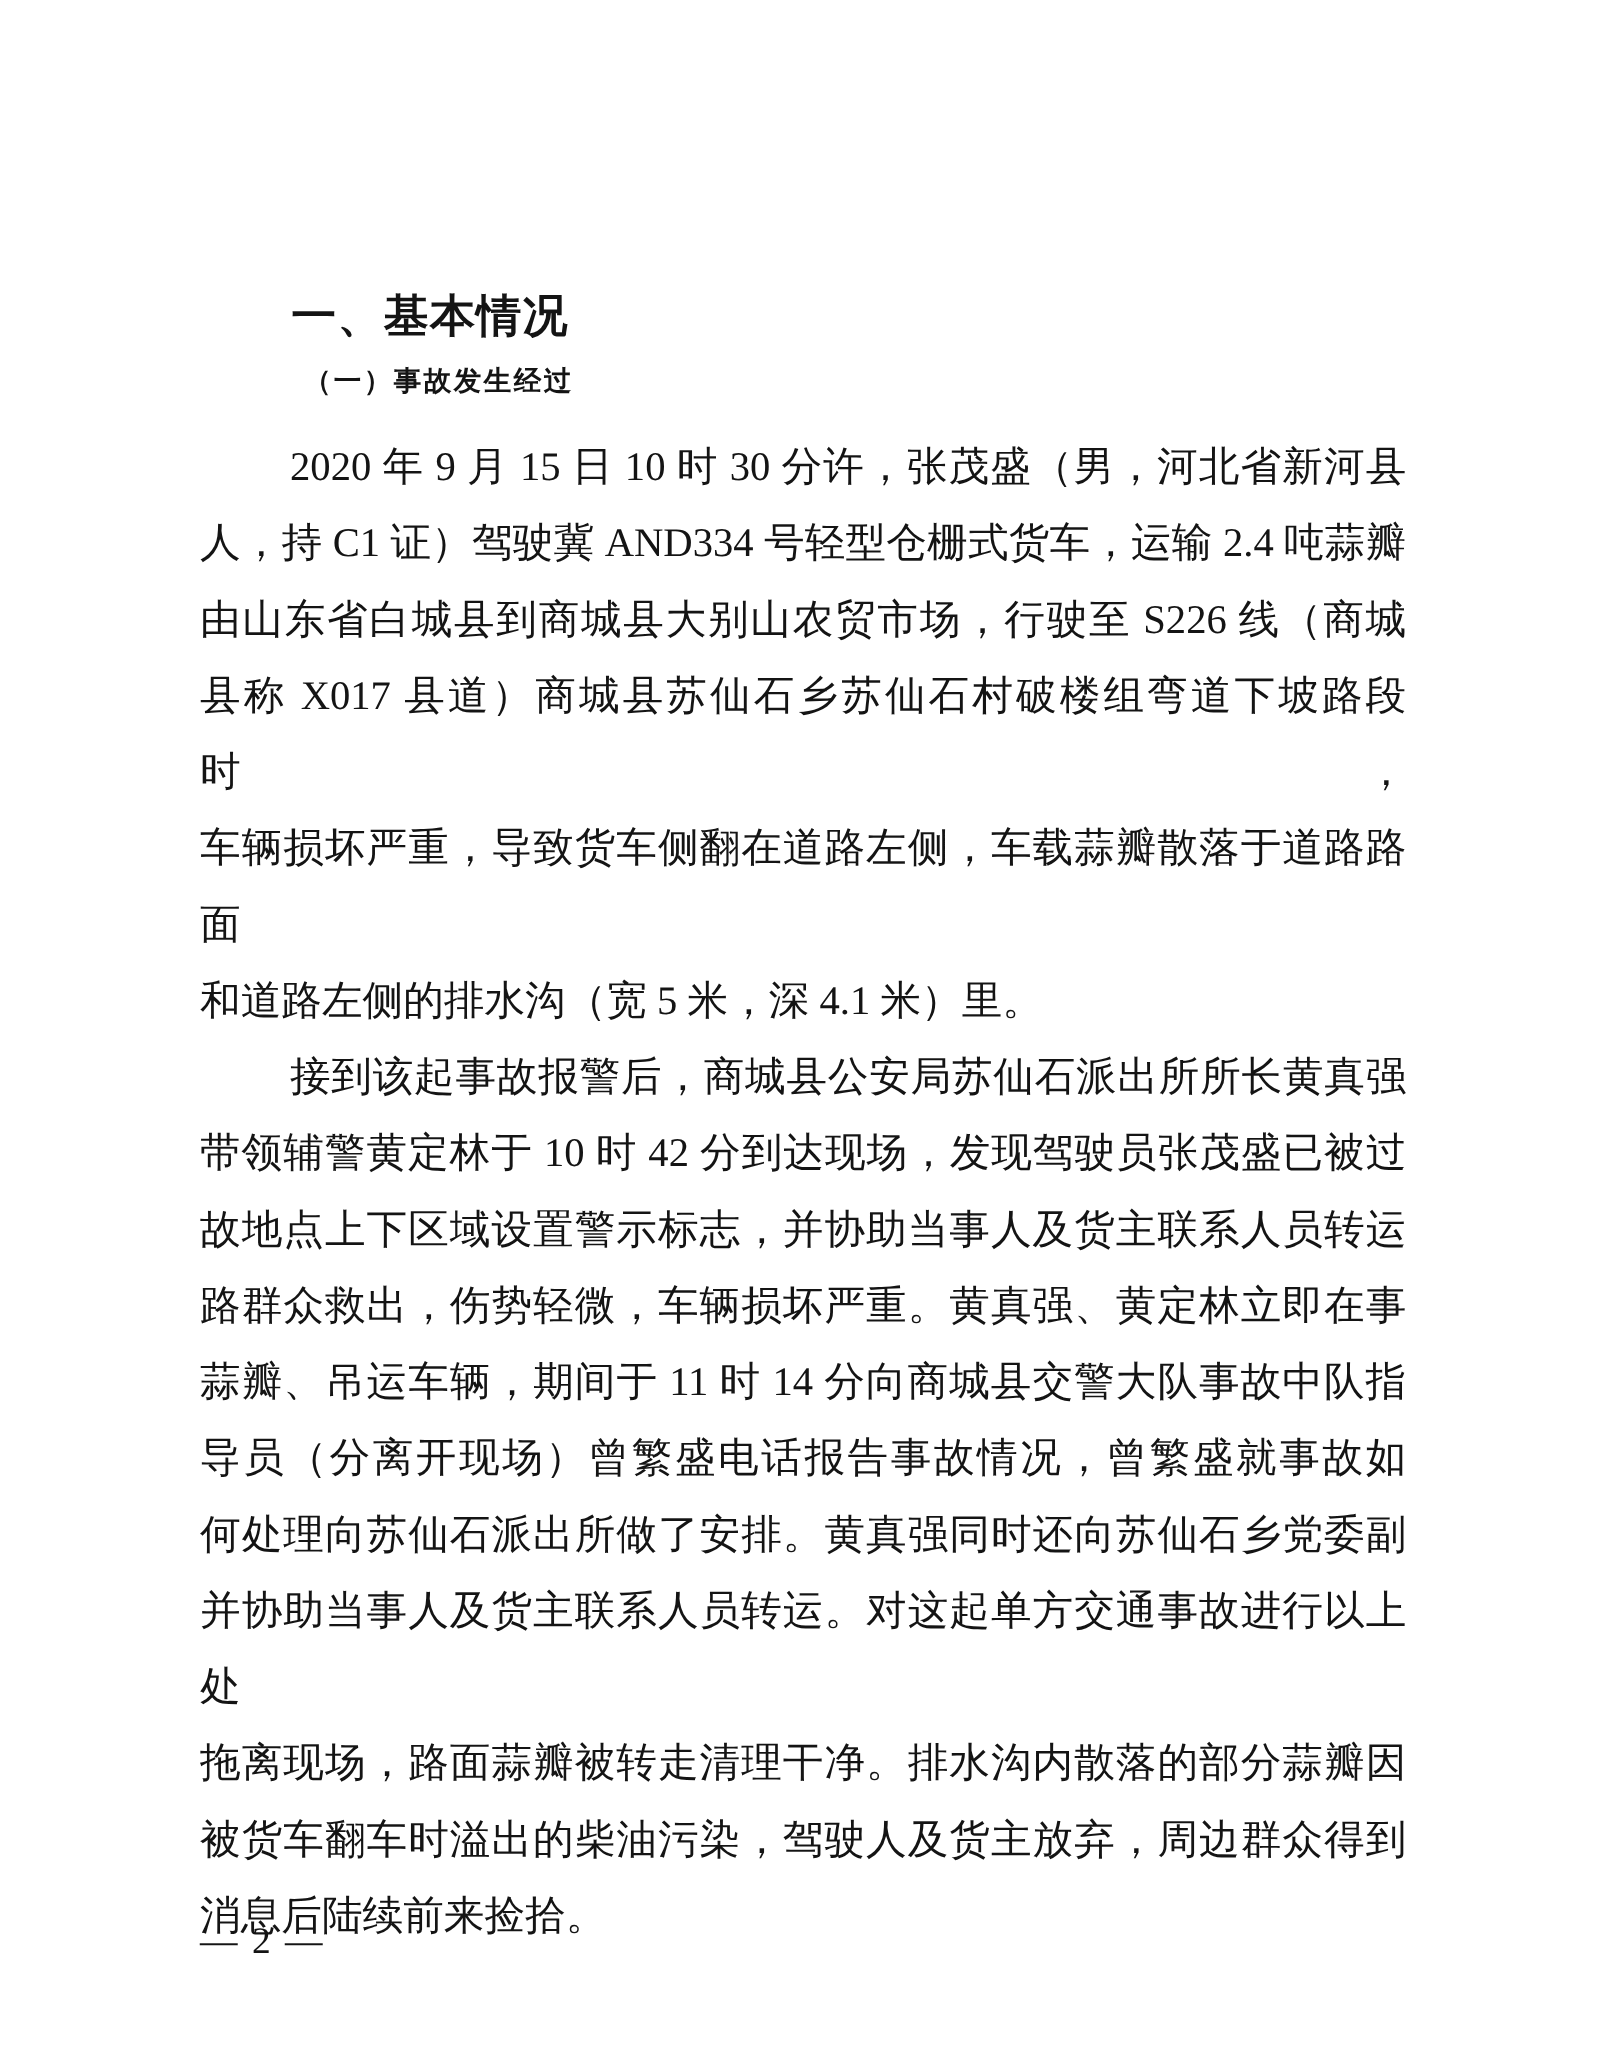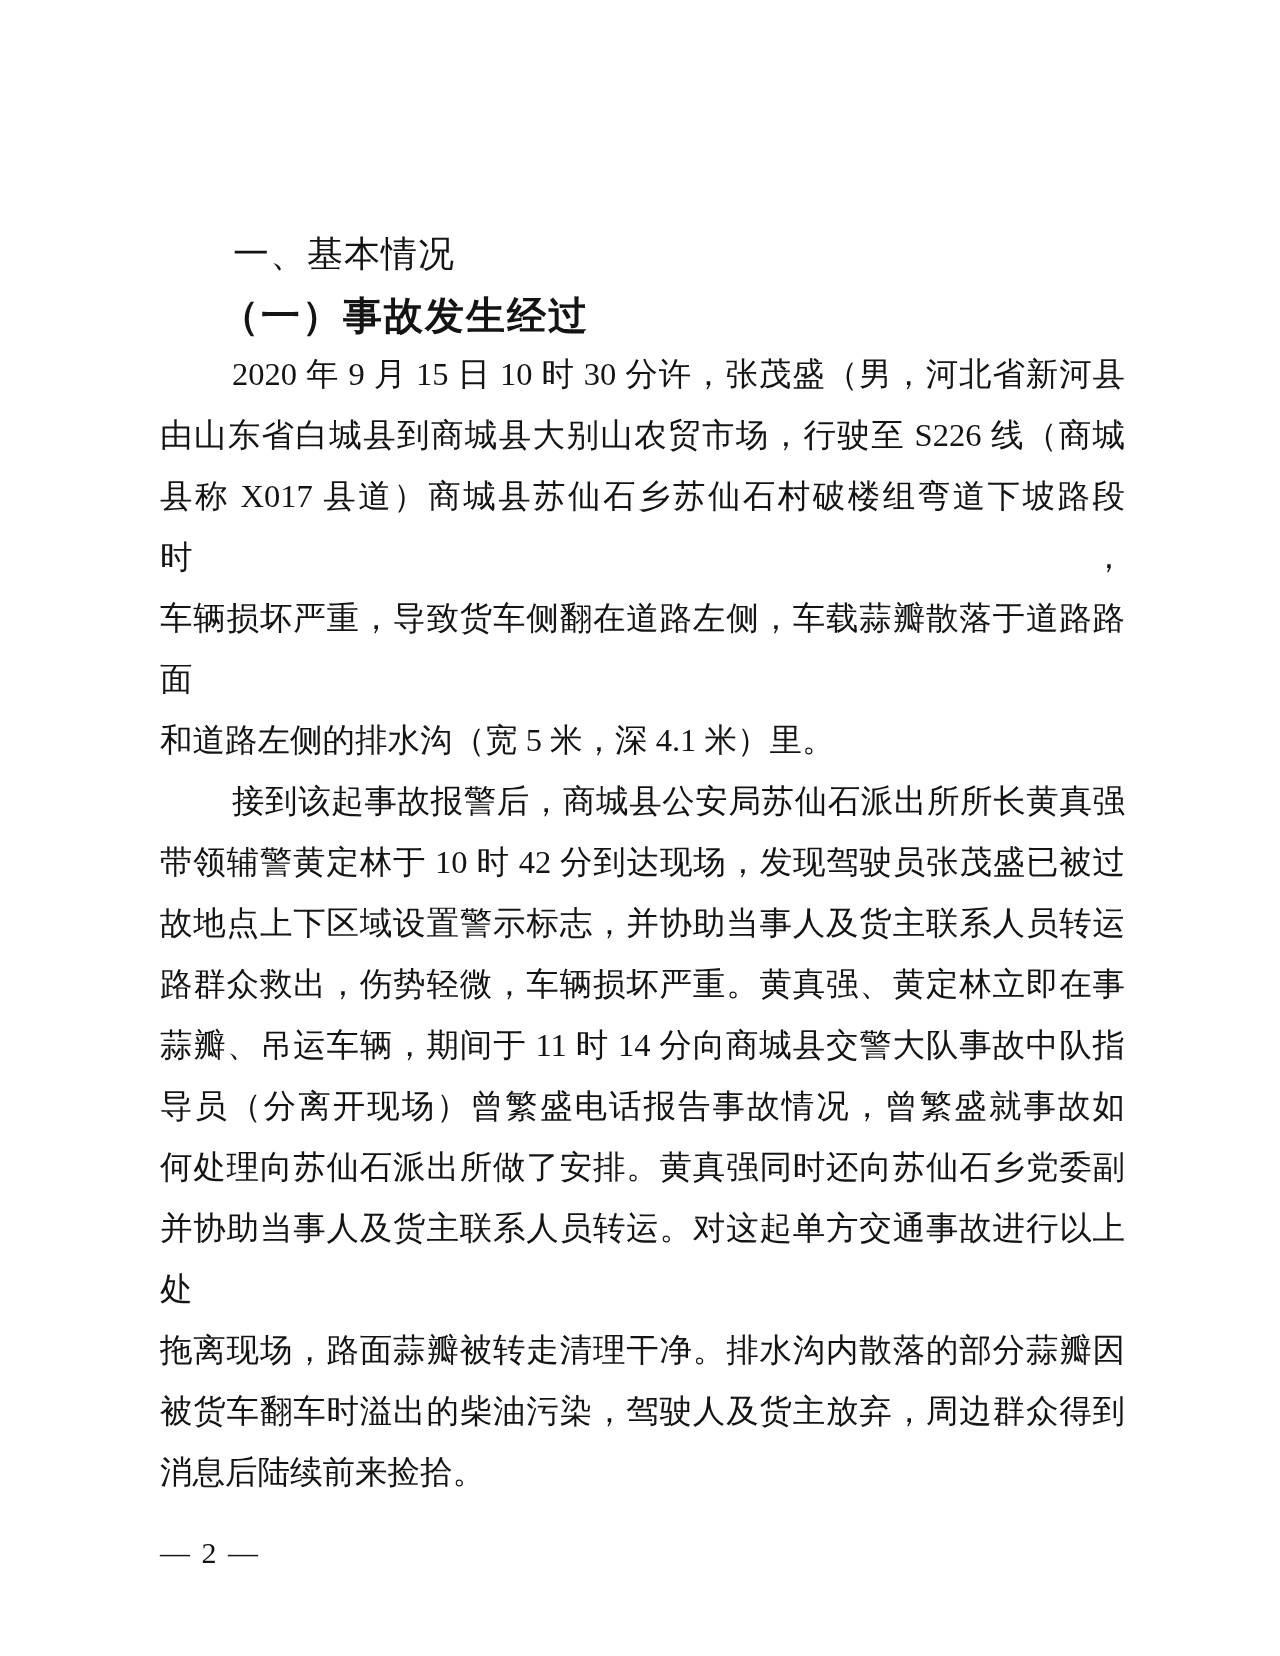--- a/index.html
+++ b/index.html
@@ -14,34 +14,34 @@
     background: #ffffff;
     color: #141414;
     font-family: "Liberation Serif", "DejaVu Serif", serif;
     overflow: hidden;
   }
   .section-heading {
     position: absolute;
     left: 233px;
     top: 236px;
     font-family: "DejaVu Sans", "Liberation Sans", sans-serif;
-    font-weight: 400;
+    font-weight: 700;
     font-size: 36px;
     line-height: 1;
     letter-spacing: 1px;
     white-space: nowrap;
     text-align: right;
   }
   .subsection-heading {
     position: absolute;
-    left: 220px;
+    left: 243px;
     top: 296px;
-    font-family: Liberation Sans, sans-serif;
+    font-family: Liberation Mono, monospace;
     font-weight: 700;
-    font-size: 39px;
+    font-size: 22px;
     line-height: 1;
     letter-spacing: 2px;
     white-space: nowrap;
   }
   .bodytext {
     position: absolute;
     left: 160px;
     top: 344px;
     width: 965px;
     font-size: 32.5px;
@@ -74,20 +74,21 @@
 <div class="page">
 
   <div class="section-heading">一、基本情况</div>
 
   <div class="subsection-heading">（一）事故发生经过</div>
 
   <div class="bodytext">
 
     <div>
       <div class="line indent">2020 年 9 月 15 日 10 时 30 分许，张茂盛（男，河北省新河县</div>
+      <div class="line">人，持 C1 证）驾驶冀 AND334 号轻型仓栅式货车，运输 2.4 吨蒜瓣</div>
       <div class="line">由山东省白城县到商城县大别山农贸市场，行驶至 S226 线（商城</div>
       <div class="line">县称 X017 县道）商城县苏仙石乡苏仙石村破楼组弯道下坡路段时，</div>
       <div class="line">车辆损坏严重，导致货车侧翻在道路左侧，车载蒜瓣散落于道路路面</div>
       <div class="line last">和道路左侧的排水沟（宽 5 米，深 4.1 米）里。</div>
     </div>
 
     <div>
       <div class="line indent">接到该起事故报警后，商城县公安局苏仙石派出所所长黄真强</div>
       <div class="line">带领辅警黄定林于 10 时 42 分到达现场，发现驾驶员张茂盛已被过</div>
       <div class="line">故地点上下区域设置警示标志，并协助当事人及货主联系人员转运</div>

